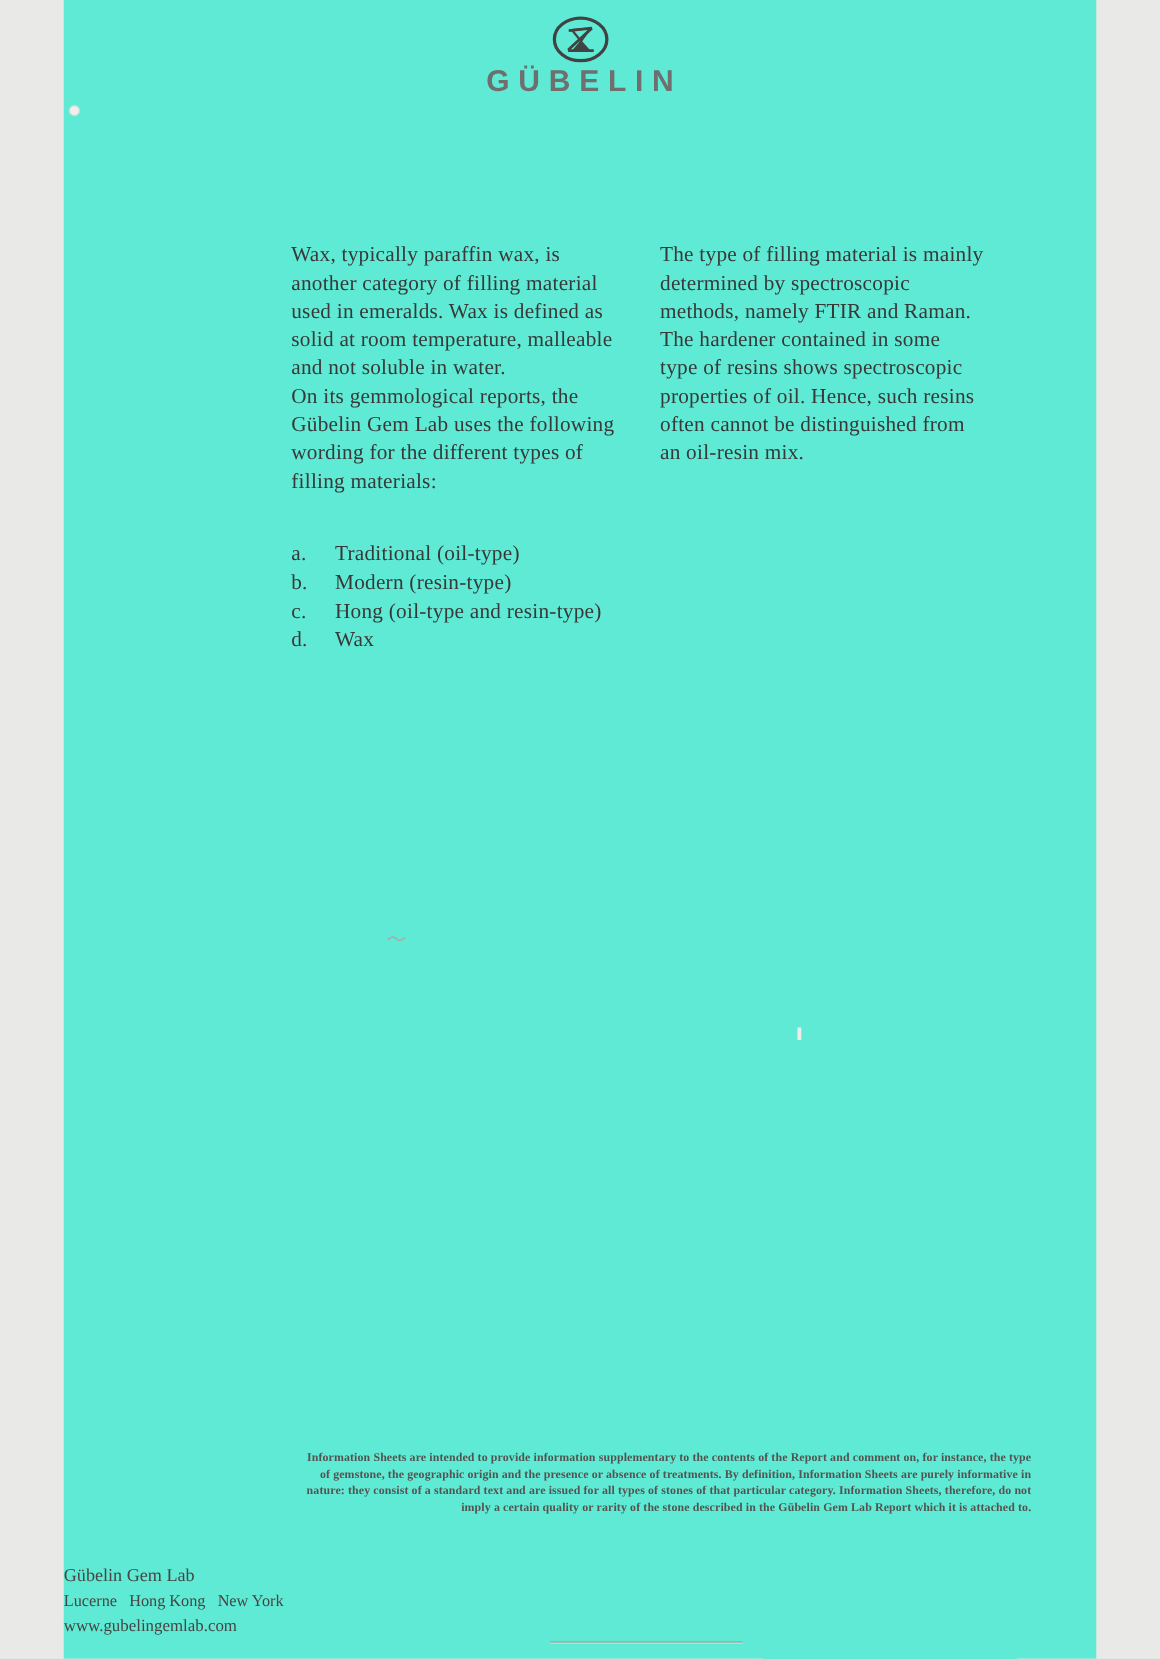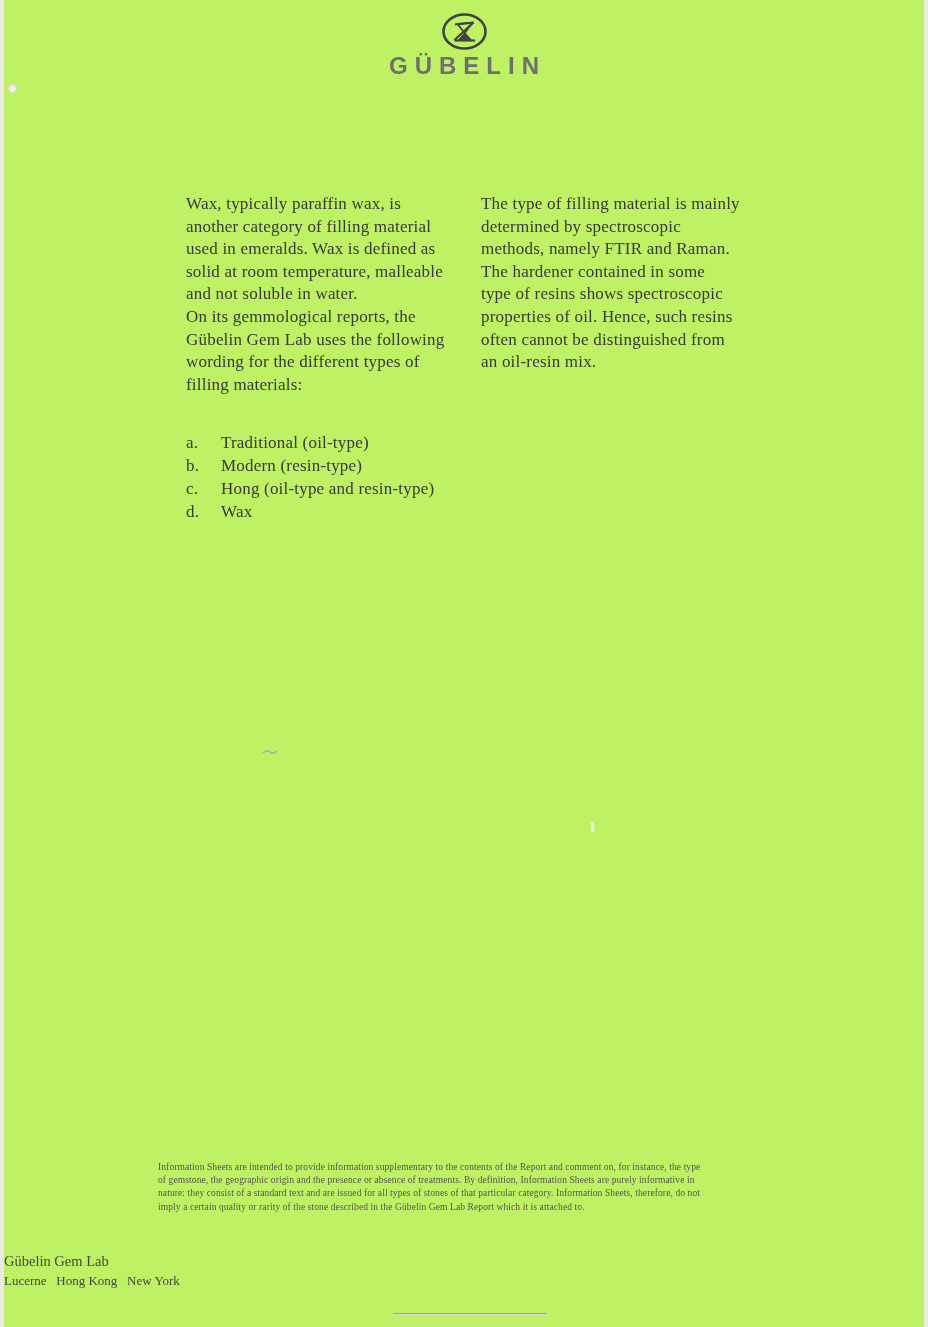--- a/index.html
+++ b/index.html
@@ -1,21 +1,21 @@
 <!DOCTYPE html>
 <html><head>
 <meta charset="utf-8">
 <style>
   * { margin: 0; padding: 0; box-sizing: border-box; }
   html, body { background: #e9e9e7; }
   .page {
     position: relative;
-    width: 920px;
+    width: 826px;
     height: 1327px;
-    background: #bef264;
+    background: #5eead4;
     font-family: "Liberation Serif", serif;
     color: #383838;
     overflow: hidden;
     margin: 0 auto;
   }
 
   
   .logo-block {
     position: absolute;
     top: 12px;
@@ -70,26 +70,27 @@
     color: #4a4a4a;
     letter-spacing: 0.3px;
   }
 
   
   .disclaimer {
     position: absolute;
     top: 1161px;
     left: 154px;
     width: 620px;
-    text-align: left;
+    text-align: right;
     font-size: 9.5px;
     line-height: 13.2px;
     color: #555350;
     white-space: pre-line;
     letter-spacing: 0.1px;
+    font-weight: bold;
   }
 
   
   .footer {
     position: absolute;
     top: 1251px;
     left: 0;
     width: 100%;
     color: #474543;
   }
@@ -190,16 +191,17 @@
 
 
   <p class="disclaimer">Information Sheets are intended to provide information supplementary to the contents of the Report and comment on, for instance, the type
 of gemstone, the geographic origin and the presence or absence of treatments. By definition, Information Sheets are purely informative in
 nature: they consist of a standard text and are issued for all types of stones of that particular category. Information Sheets, therefore, do not
 imply a certain quality or rarity of the stone described in the Gübelin Gem Lab Report which it is attached to.</p>
 
   <footer class="footer">
     <div class="lab-name">Gübelin Gem Lab</div>
     <div class="locations">Lucerne   Hong Kong   New York</div>
+    <div class="website">www.gubelingemlab.com</div>
   </footer>
   <div class="footer-rule"></div>
 
 </div>
 
 </body></html>

